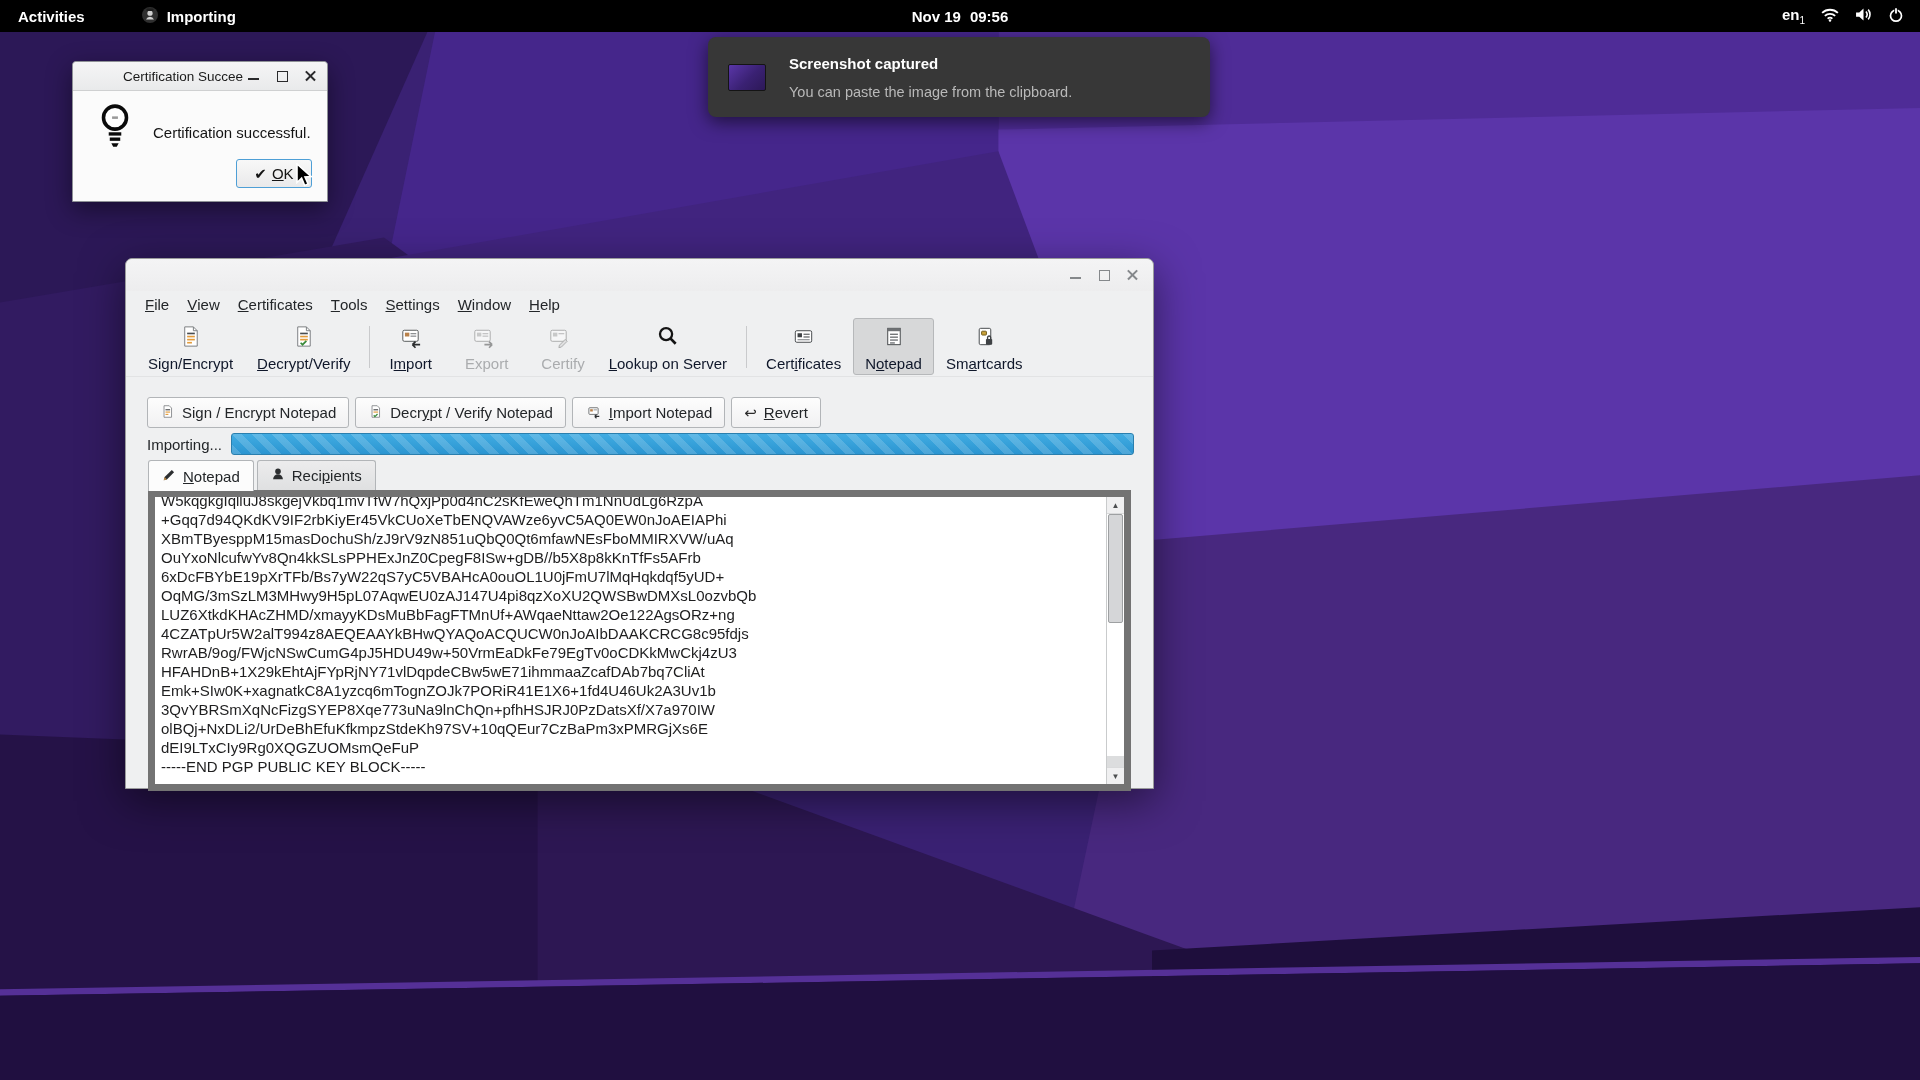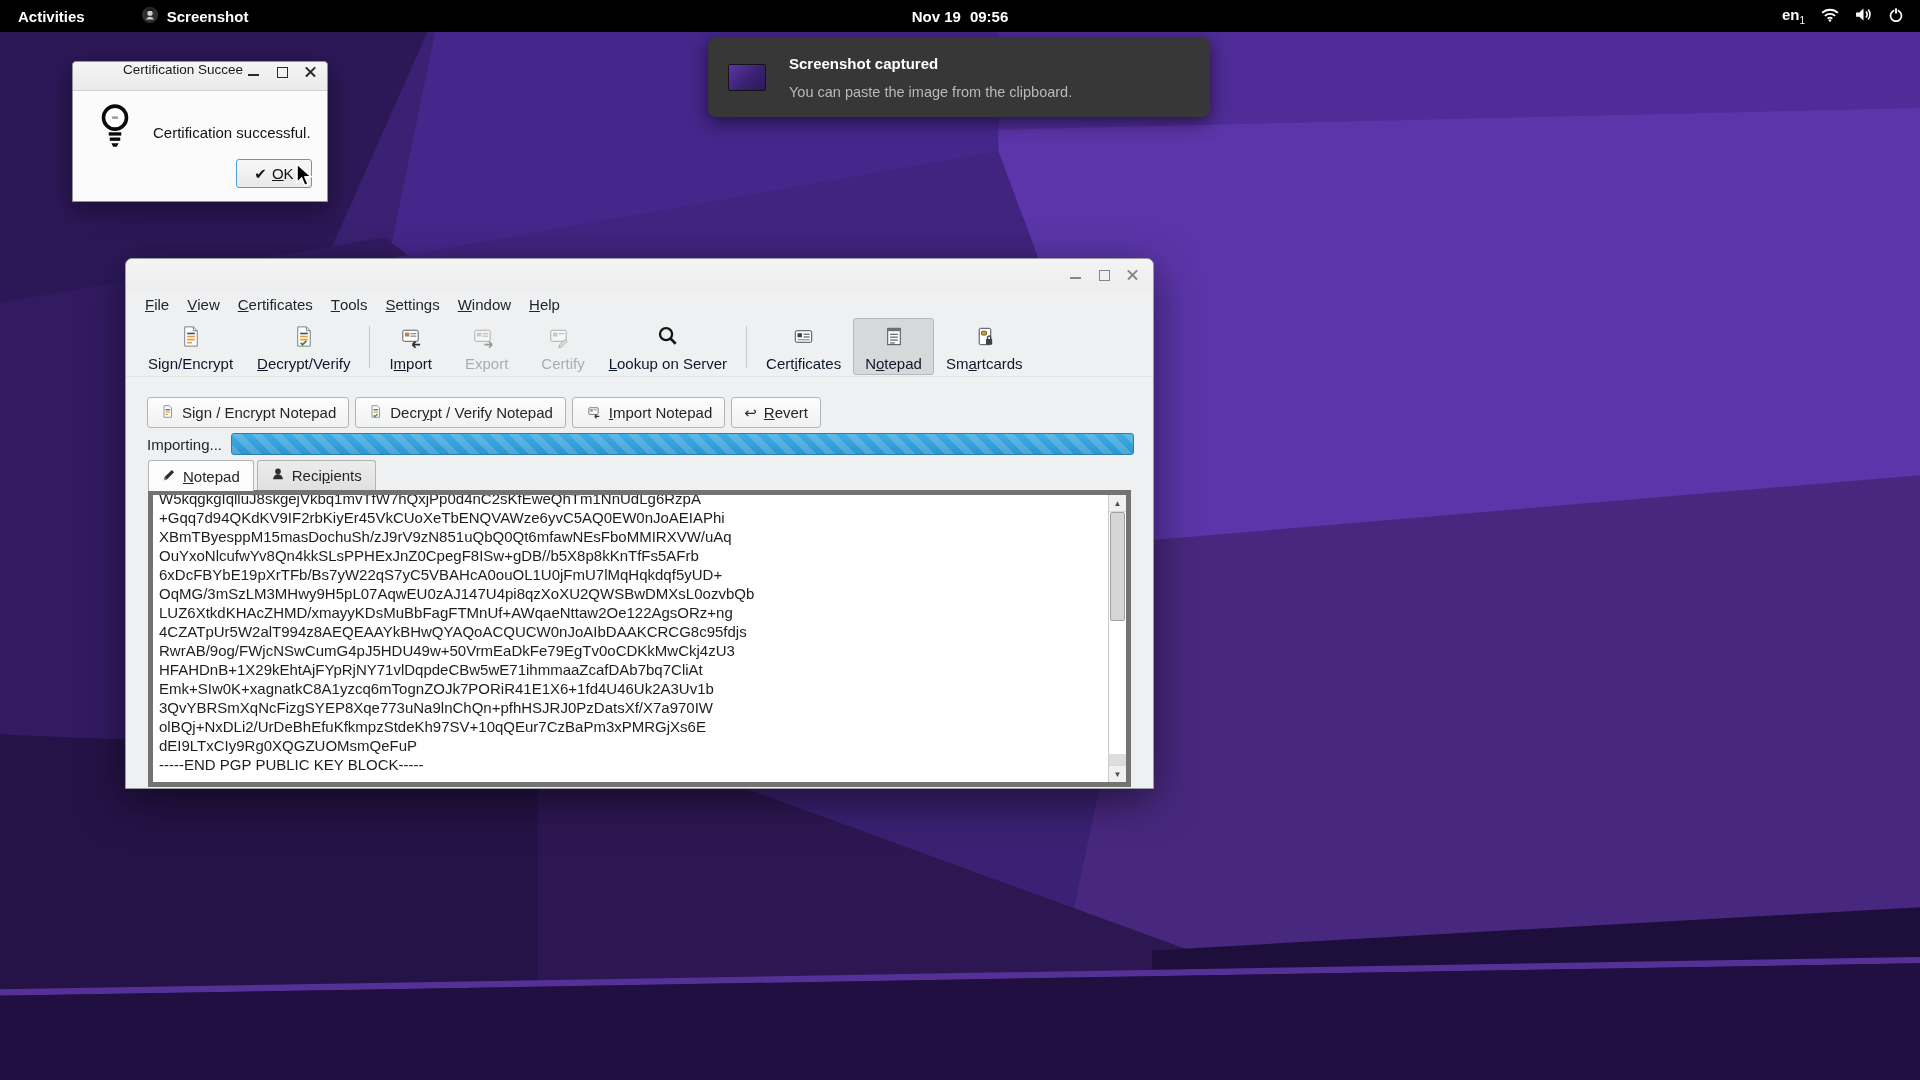--- a/index.html
+++ b/index.html
@@ -42,21 +42,21 @@
   .winctl{display:flex;align-items:center;gap:9px;}
   .ctl{width:20px;height:20px;display:flex;align-items:center;justify-content:center;position:relative;cursor:default;}
   .ctl .dash{width:11px;height:0;border-bottom:2px solid currentColor;margin-top:6px;}
   .ctl .box{width:9px;height:9px;border:1.5px solid currentColor;}
   .ctl .x1,.ctl .x2{position:absolute;width:13px;height:1.8px;background:currentColor;left:3px;top:9px;}
   .ctl .x1{transform:rotate(45deg);} .ctl .x2{transform:rotate(-45deg);}
   
   .dialog{position:absolute;left:72px;top:61px;width:254px;height:139px;background:#fbfbfb;
     border:1px solid #8e9196;border-radius:4px 4px 0 0;box-shadow:0 8px 26px rgba(0,0,0,.45);z-index:40;}
   .dlg-titlebar{height:28px;background:linear-gradient(#f5f5f6,#e9eaeb);border-bottom:1px solid #cfd0d1;
-    border-radius:4px 4px 0 0;display:flex;align-items:flex-start;color:#2a2a2c;}
+    border-radius:4px 4px 0 0;display:flex;align-items:center;color:#2a2a2c;}
   .dlg-title{flex:1;font-size:13.5px;color:#1a1a1a;white-space:nowrap;overflow:hidden;margin-left:50px;}
   .dlg-body{position:relative;height:110px;}
   .bulb{position:absolute;left:24px;top:12px;}
   .dlg-msg{position:absolute;left:80px;top:33px;font-size:15px;color:#141414;}
   .ok-btn{position:absolute;right:15px;bottom:13px;height:27px;min-width:74px;display:flex;align-items:center;
     justify-content:center;gap:5px;background:linear-gradient(#f8f8f8,#e9e9ea);border:1px solid #4e9fd6;
     border-radius:3px;font-size:15px;color:#141414;cursor:default;}
   
   .cursor{position:absolute;left:293px;top:163px;z-index:90;}
   
@@ -85,21 +85,21 @@
   .prog-row{display:flex;align-items:center;margin:5px 19px 0 21px;height:22px;}
   .prog-label{font-size:15px;width:84px;color:#232629;}
   .prog-bar{flex:1;height:20px;border:1px solid #2a7fae;border-radius:3px;
     background:repeating-linear-gradient(45deg,rgba(255,255,255,.16) 0 7px,rgba(255,255,255,0) 7px 14px),
     linear-gradient(#41ace2,#2b95d1);}
   .tab-row{display:flex;margin:5px 0 0 22px;align-items:flex-end;position:relative;z-index:2;}
   .tab{height:29px;display:inline-flex;align-items:center;gap:7px;padding:0 13px;font-size:15px;
     border:1px solid #b2b5b8;border-bottom:none;border-radius:3px 3px 0 0;
     background:linear-gradient(#ececed,#dfe0e1);margin-right:3px;cursor:default;color:#232629;}
   .tab.active{background:#fcfcfc;margin-bottom:-1px;height:30px;}
-  .editor{position:relative;margin:0 22px;background:#fff;border:5px solid #737373;height:287px;overflow:hidden;z-index:1;}
+  .editor{position:relative;margin:0 22px;background:#fff;border:7px solid #737373;height:287px;overflow:hidden;z-index:1;}
   .np-lines{position:absolute;left:6px;top:-6px;right:22px;}
   .np-line{font-size:15px;line-height:19px;white-space:pre;color:#1e1e1f;}
   .sb{position:absolute;top:0;right:0;bottom:0;width:17px;background:#fff;border-left:1px solid #c9cbcc;}
   .sb-btn{position:absolute;left:0;right:0;height:16px;background:#f0f0f1;color:#4c4e50;font-size:8px;
     display:flex;align-items:center;justify-content:center;cursor:default;}
   .sb-btn.up{top:0;border-bottom:1px solid #d9dadb;}
   .sb-btn.down{bottom:0;border-top:1px solid #d9dadb;}
   .sb-thumb{position:absolute;left:1px;right:1px;top:17px;height:107px;background:#d5d6d8;
     border:1px solid #9ea0a2;border-radius:2px;cursor:default;}
   .sb-block{position:absolute;left:0;right:0;bottom:17px;height:11px;background:#dcddde;}
@@ -130,21 +130,21 @@
       <div class="activities">Activities</div>
       <div class="appmenu">
         <span>
           <svg width="18" height="18" viewBox="0 0 18 18">
             <circle cx="9" cy="9" r="8" fill="#2f2f2f"></circle>
             <path d="M5 13.5 a4.5 5 0 0 1 8 0 z" fill="#cfcfcf"></path>
             <circle cx="9" cy="7.2" r="2.6" fill="#cfcfcf"></circle>
             <rect x="5.4" y="2.6" width="7.2" height="2.4" rx="1" fill="#1d1d1d"></rect>
           </svg>
         </span>
-        <span>Screenshot</span>
+        <span>Importing</span>
       </div>
     </div>
     <div class="tb-center">
       <span>Nov 19</span>
       <span>09:56</span>
     </div>
     <div class="tb-right">
       <span class="kb"><span>en</span><span class="kb-sub">1</span></span>
       <span>
         <svg width="18" height="14" viewBox="0 0 16 12">

